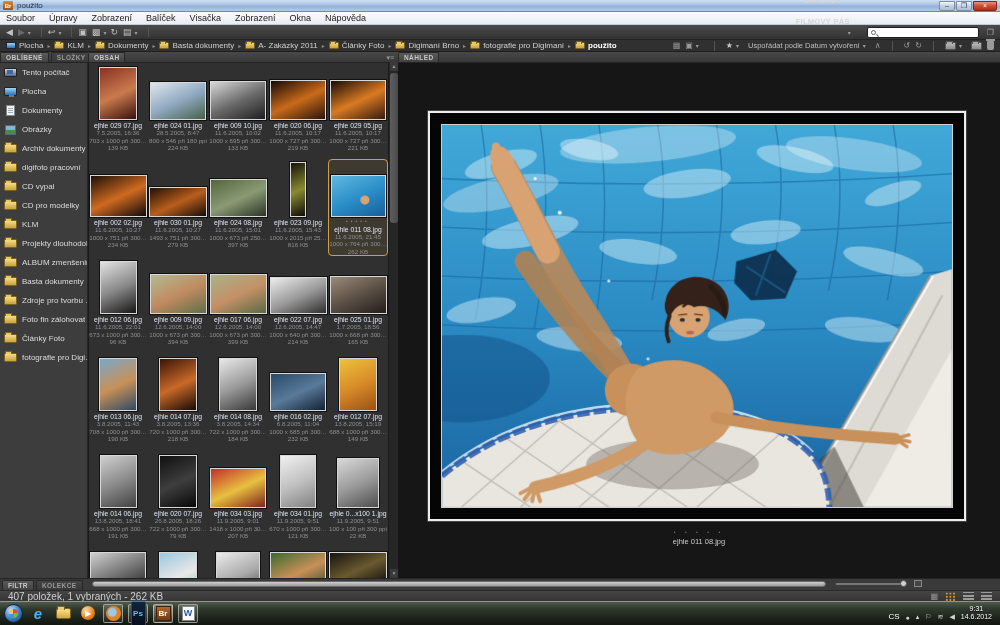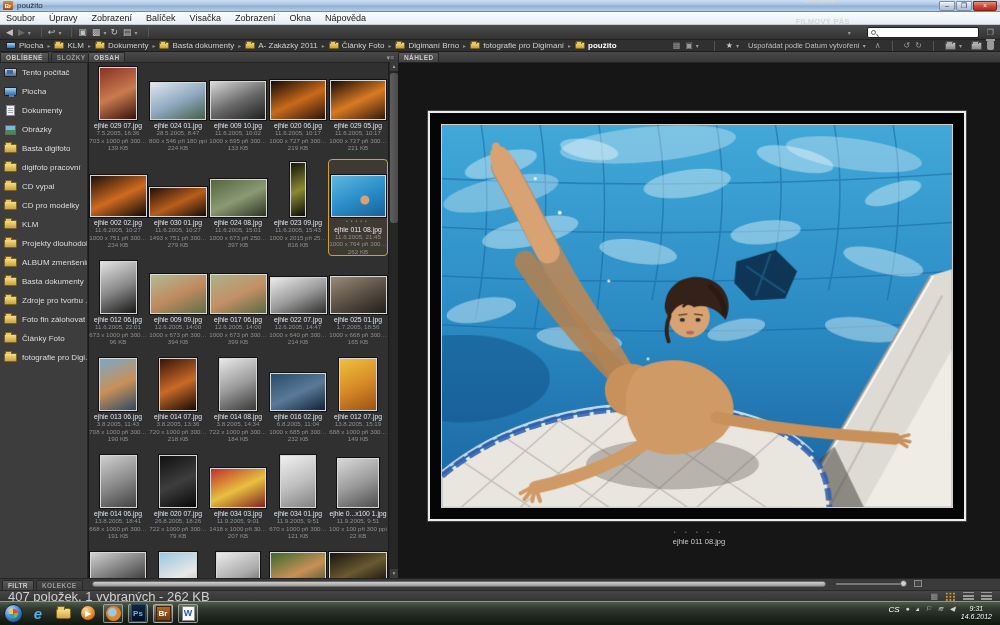--- a/index.html
+++ b/index.html
@@ -113,21 +113,21 @@
   #bstrip{position:absolute;left:0;top:578px;width:1000px;height:12px;background:#3a3a3a;border-top:1px solid #242424;display:flex;align-items:flex-end;}
   #btabs{width:88px;display:flex;align-items:flex-end;padding-left:2px;}
   #hscroll{position:absolute;left:92px;top:581px;width:734px;height:6px;border-radius:3px;
     background:linear-gradient(#cfcfcf,#9a9a9a);border:1px solid #6a6a6a;}
   #sizeslider{position:absolute;left:836px;top:583px;width:70px;height:2px;background:#777;}
   #sliderknob{position:absolute;left:900px;top:580px;width:7px;height:7px;border-radius:50%;background:#d0d0d0;border:1px solid #555;}
   #miniview{position:absolute;left:914px;top:580px;width:8px;height:7px;border:1px solid #888;background:#444;}
 
   #statusbar{position:absolute;left:0;top:590px;width:1000px;height:11px;background:linear-gradient(#454545,#353535);
     display:flex;align-items:center;padding:0 8px;border-top:1px solid #2a2a2a;}
-  #statusbar .txt{font-size:13px;color:#cfcfcf;}
+  #statusbar .txt{font-size:10px;color:#cfcfcf;}
   #viewbtns{margin-left:auto;display:flex;align-items:center;gap:7px;}
   .vb{font-size:8px;color:#9a9a9a;line-height:9px;}
   .dots9{width:11px;height:9px;background-image:radial-gradient(circle,#e8951d 1.1px,rgba(0,0,0,0) 1.3px);background-size:3.6px 3.2px;}
   .listico{width:11px;height:9px;background:repeating-linear-gradient(#9a9a9a 0 1.5px,transparent 1.5px 3.2px);}
 
   
   #taskbar{position:absolute;left:0;top:601px;width:1000px;height:24px;
     background:linear-gradient(180deg,#55604f 0%,#323b30 30%,#1d241c 70%,#12170f 100%);
     display:flex;align-items:center;padding:0 4px;gap:5px;}
   #taskbar::before{content:"";position:absolute;left:0;top:0;width:100%;height:1px;background:rgba(255,255,255,.35);}
@@ -136,27 +136,27 @@
   .orbflag{width:9px;height:9px;border-radius:50%;background:conic-gradient(#e0474c 0 25%,#7db83a 0 50%,#2e9fd8 0 75%,#f5c744 0);}
   .tbico{width:20px;height:19px;display:flex;align-items:center;justify-content:center;border-radius:2px;}
   .tbico.boxed{border:1px solid rgba(255,255,255,.45);background:linear-gradient(rgba(255,255,255,.18),rgba(255,255,255,.05));}
   .tbico.active{background:linear-gradient(rgba(255,255,255,.38),rgba(255,255,255,.12));}
   .ie-e{color:#5ab0e8;font-size:15px;font-style:italic;font-weight:bold;text-shadow:0 0 2px #123;}
   .tb-folder{width:15px;height:11px;background:linear-gradient(#f7e296,#d8a83f);border:1px solid #7d6220;border-radius:2px;position:relative;}
   .tb-folder::before{content:"";position:absolute;top:-3px;left:0;width:6px;height:3px;background:#ecd070;border:1px solid #7d6220;border-bottom:none;}
   .tb-wmp{width:14px;height:14px;border-radius:50%;background:radial-gradient(circle at 35% 30%,#ffd9a0,#e8821e 60%,#9a4d08);
     color:#fff;font-size:8px;display:flex;align-items:center;justify-content:center;}
   .tb-ff{width:15px;height:15px;border-radius:50%;background:radial-gradient(circle at 42% 42%,#9ac8ec 0 30%,#e8821e 42% 78%,#a8530d);}
-  .tb-ps{width:15px;height:18px;background:linear-gradient(#10253d,#05101f);color:#6ab8e8;font-size:8px;font-weight:bold;
+  .tb-ps{width:15px;height:26px;background:linear-gradient(#10253d,#05101f);color:#6ab8e8;font-size:8px;font-weight:bold;
     display:flex;align-items:center;justify-content:center;border:1px solid #2a4a66;}
   .tb-br{width:15px;height:15px;background:linear-gradient(#b5672a,#6e3a12);color:#ffe;font-size:8px;font-weight:bold;
     display:flex;align-items:center;justify-content:center;border:1px solid #3f2008;}
   .tb-word{width:13px;height:15px;background:#f8f8f8;border:1px solid #888;color:#2a5aa8;font-size:9px;font-weight:bold;
     display:flex;align-items:center;justify-content:center;}
-  #tray{margin-left:auto;display:flex;align-items:flex-start;gap:6px;color:#e8e8e8;font-style:italic;}
+  #tray{margin-left:auto;display:flex;align-items:flex-end;gap:6px;color:#e8e8e8;}
   #tray .lang{font-size:8px;color:#fff;}
   #tray .ti{font-size:7px;color:#cfd8cf;}
   #clock{text-align:center;line-height:8px;margin-right:4px;}
   #clock div{font-size:7px;color:#fff;text-shadow:0 1px 1px #000;}
 </style>
 </head>
 <body>
 
 <div id="screen">
 
@@ -302,21 +302,21 @@
       <div class="sitem">
         <span class="ic-documents"></span>
         <span class="lbl">Dokumenty</span>
       </div>
       <div class="sitem">
         <span class="ic-pictures"></span>
         <span class="lbl">Obrázky</span>
       </div>
       <div class="sitem">
         <span class="ic-folder"></span>
-        <span class="lbl">Basta digifoto</span>
+        <span class="lbl">Archiv dokumenty</span>
       </div>
       <div class="sitem">
         <span class="ic-folder"></span>
         <span class="lbl">digifoto pracovní</span>
       </div>
       <div class="sitem">
         <span class="ic-folder"></span>
         <span class="lbl">CD vypal</span>
       </div>
       <div class="sitem">

